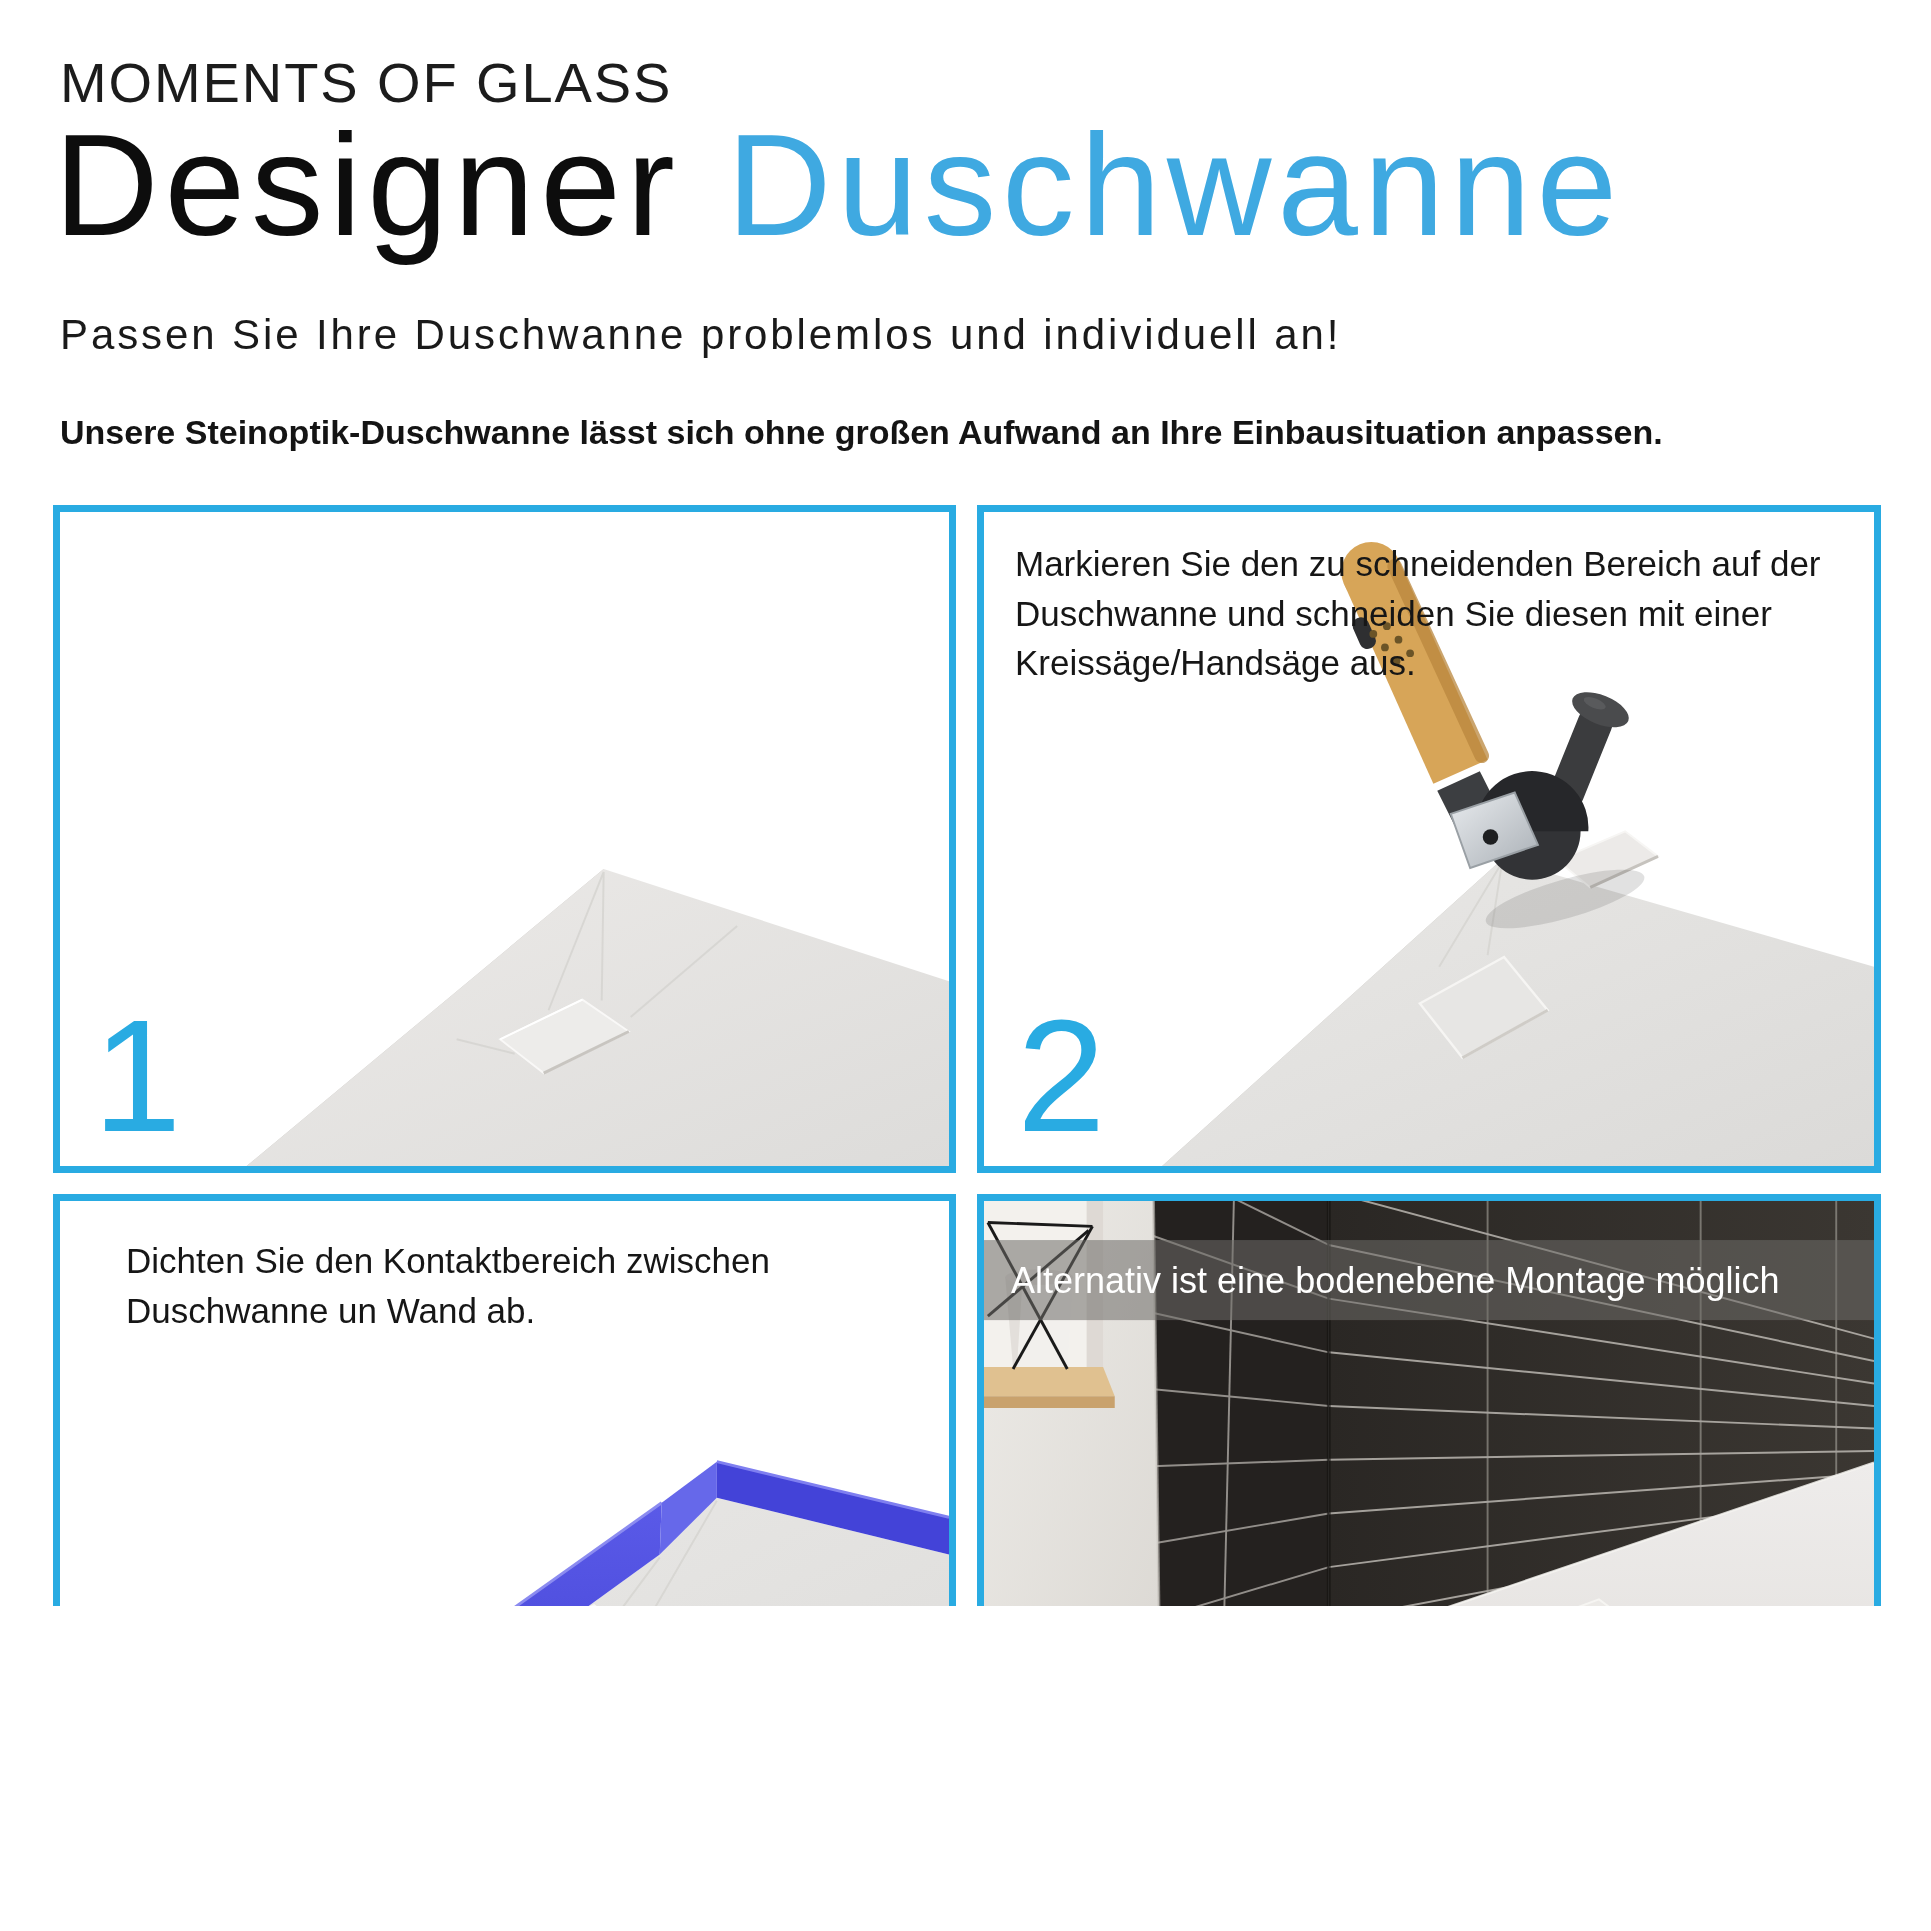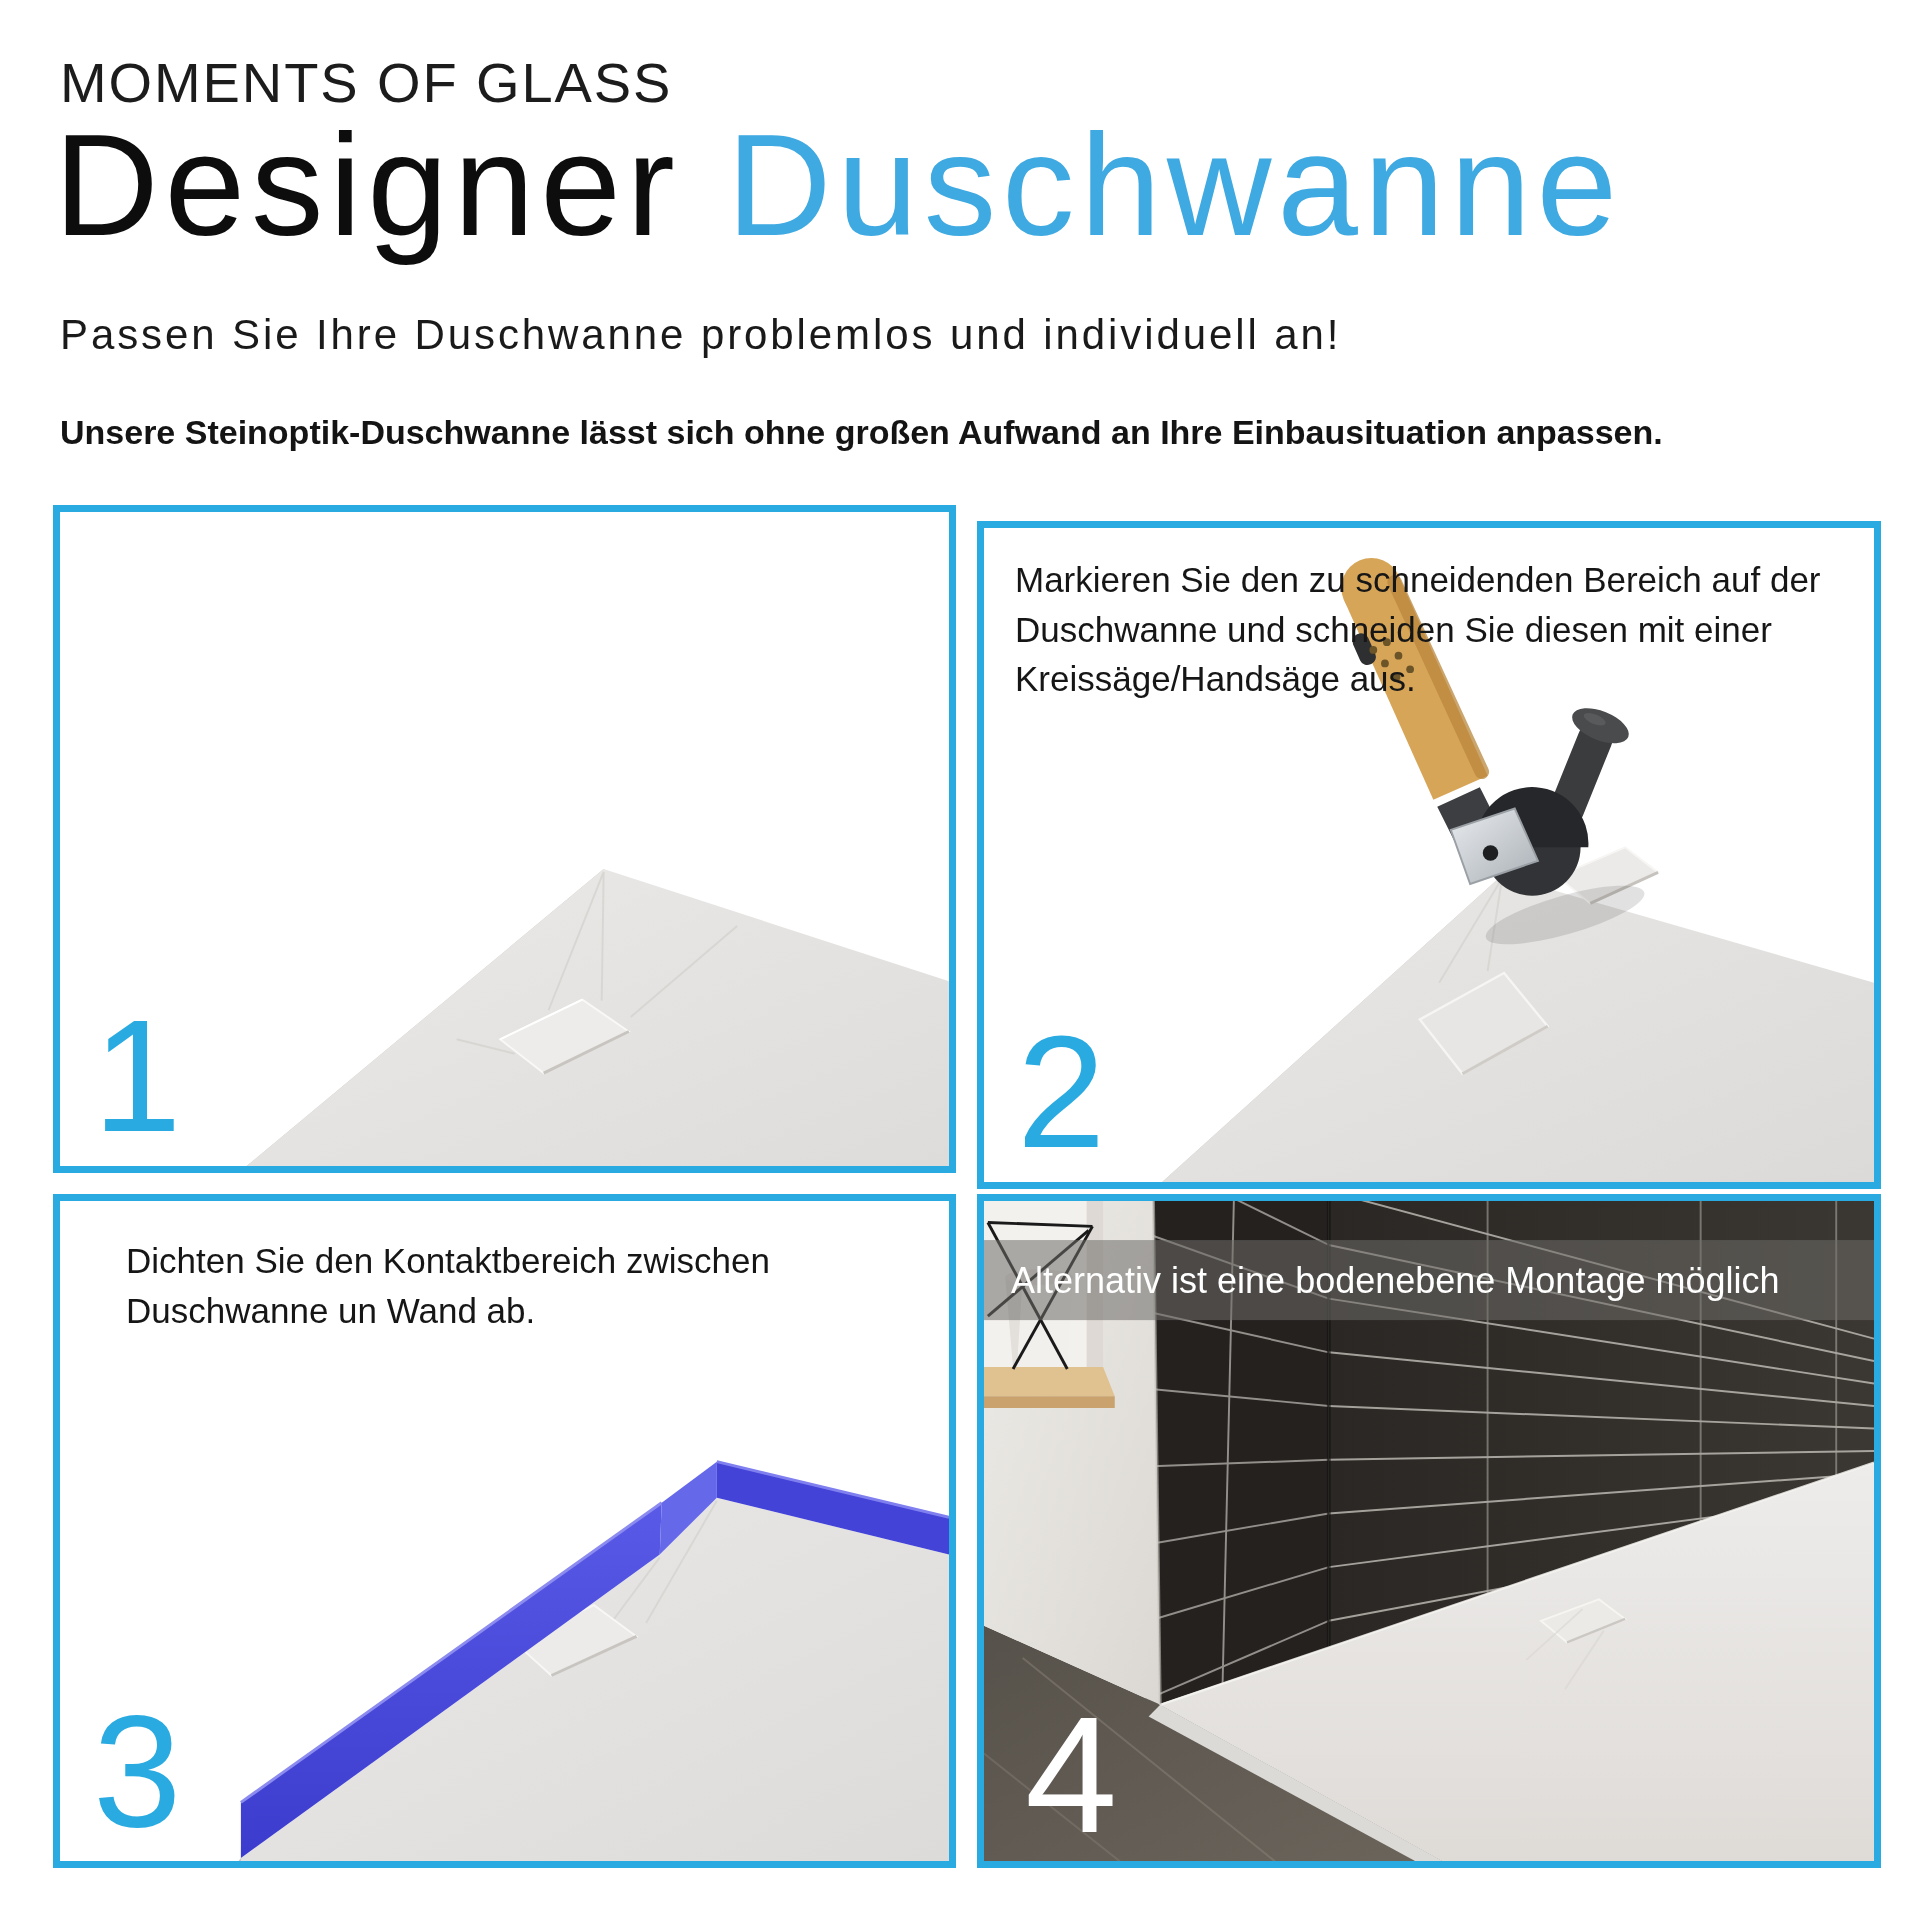--- a/index.html
+++ b/index.html
@@ -1,32 +1,32 @@
 <!DOCTYPE html>
 <html><head>
 <meta charset="utf-8">
 <style>
   html,body{margin:0;padding:0;background:#fff;}
-  #canvas{position:relative;width:1931px;height:1931px;background:#ffffff;overflow:hidden;
+  #canvas{position:relative;width:1931px;height:1606px;background:#ffffff;overflow:hidden;
           font-family:"Liberation Sans","DejaVu Sans",sans-serif;color:#111;}
   
   .brand{position:absolute;left:60px;top:50px;font-size:56px;font-weight:200;
          letter-spacing:1.9px;color:#1c1c1c;white-space:nowrap;}
   .title{position:absolute;left:54px;top:102px;font-size:145px;font-weight:200;
          letter-spacing:5.8px;white-space:nowrap;line-height:1.15;}
   .title .t1{color:#0d0d0d;}
   .title .t2{color:#3FA9E1;}
   .subtitle{position:absolute;left:60px;top:311px;font-size:42px;font-weight:300;
             letter-spacing:2.9px;color:#1a1a1a;white-space:nowrap;}
   .description{position:absolute;left:60px;top:413px;font-size:34px;font-weight:700;
                color:#141414;white-space:nowrap;}
   
   .panel{position:absolute;border:7.7px solid #29ABE2;box-sizing:border-box;background:#fff;overflow:hidden;}
   #panel1{left:53px; top:505px; width:903px;height:668px;}
-  #panel2{left:977px;top:505px; width:904px;height:668px;margin-top:16px;}
+  #panel2{left:977px;top:505px; width:904px;height:668px;}
   #panel3{left:53px; top:1194px;width:903px;height:674px;}
   #panel4{left:977px;top:1194px;width:904px;height:674px;}
   .panel svg{position:absolute;left:0;top:0;width:100%;height:100%;display:block;}
   .step-num{position:absolute;left:33px;bottom:13.5px;font-size:159px;line-height:.95;
             font-weight:200;color:#29ABE2;}
   #panel4 .step-num{color:#ffffff;left:41px;bottom:7.7px;font-size:166px;}
   .caption{position:absolute;left:31px;top:27px;width:850px;font-size:35px;line-height:1.42;
            color:#161616;font-weight:300;white-space:pre-line;}
   #panel3 .caption{top:35px;margin-left:35px;}
   .photo-caption{position:absolute;left:27px;top:48px;width:850px;font-size:36px;

